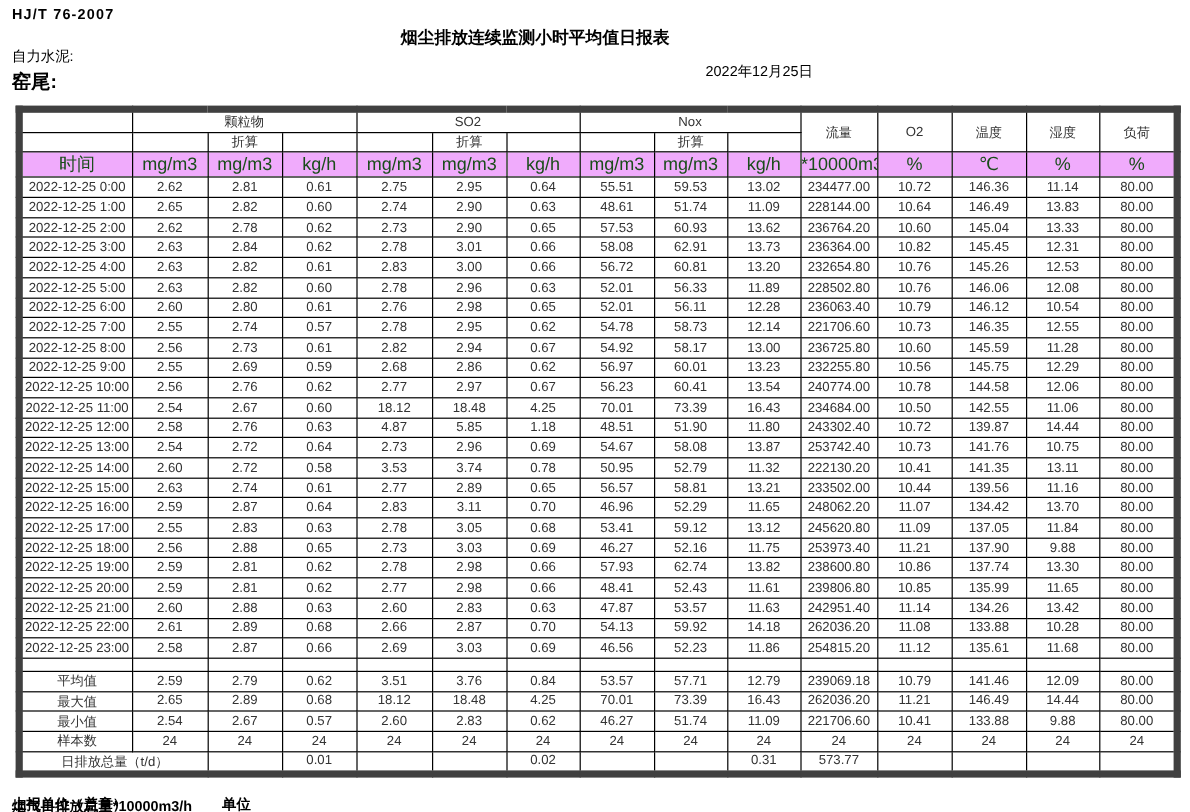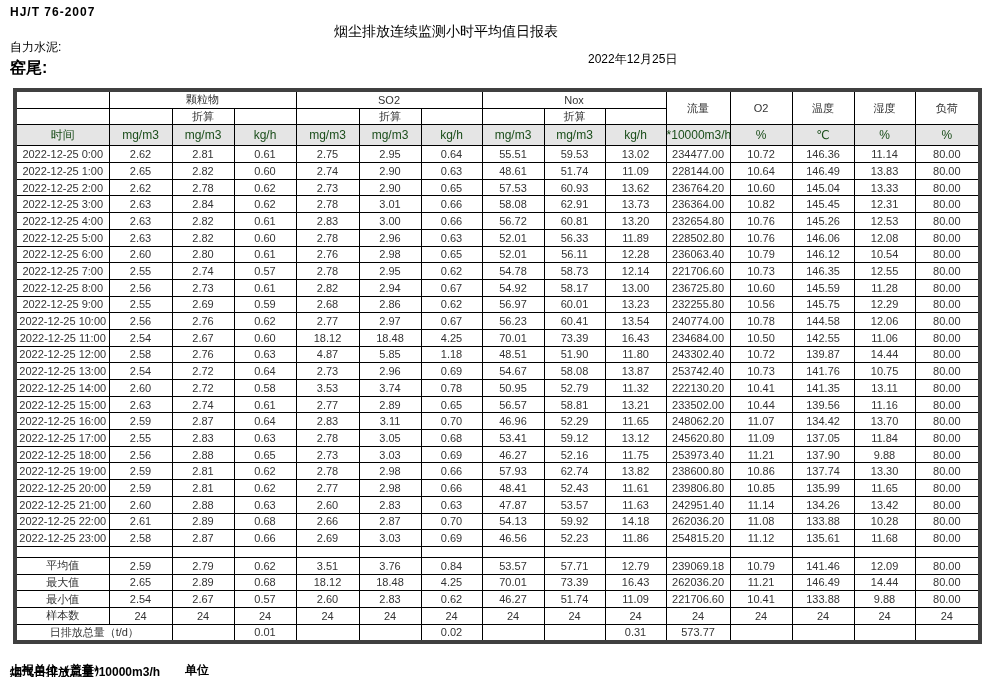--- a/index.html
+++ b/index.html
@@ -1,25 +1,25 @@
 <!DOCTYPE html>
 <html><head>
 <meta charset="utf-8">
 <style>
   html,body{margin:0;padding:0;background:#fff;}
   body{width:992px;height:677px;position:relative;font-family:"Liberation Sans","DejaVu Sans",sans-serif;color:#000;}
   .std{position:absolute;left:10px;top:5px;font-weight:bold;font-size:12px;letter-spacing:1px;text-align:center;}
-  .title{position:absolute;left:0;top:23px;width:892px;text-align:center;font-weight:normal;font-size:14px;}
+  .title{position:absolute;left:0;top:23px;width:892px;text-align:center;font-weight:bold;font-size:14px;}
   .company{position:absolute;left:10px;top:39px;font-weight:normal;font-size:12px;}
   .kiln{position:absolute;left:10px;top:58px;font-weight:bold;font-size:16px;}
   .date{position:absolute;left:588px;top:51px;font-size:12px;}
-  table.grid{position:absolute;left:13px;top:88px;width:965px;border-collapse:collapse;table-layout:fixed;border:4px solid #404040;}
+  table.grid{position:absolute;left:13px;top:88px;width:965px;border-collapse:collapse;table-layout:fixed;border:6px solid #404040;}
   table.grid td{border:1px solid #000;text-align:center;vertical-align:middle;font-size:11px;color:#333;height:15.7px;padding:0;white-space:nowrap;overflow:hidden;}
   thead td{color:#000;font-size:12px;height:14px;}
-  tr.units td{background:#e5e5e5;color:#1a4d1a;height:20px;font-size:12px;}
+  tr.units td{background:#f0abfc;color:#1a4d1a;height:20px;font-size:15px;}
   tr.spacer td{height:10px;}
   td.sum-label{color:#333;}
   td.dt-label{text-align:left;padding-left:2px;color:#333;}
   .foot1{position:absolute;left:10px;top:664px;font-size:12px;font-weight:bold;}
   .foot2{position:absolute;left:10px;top:662px;font-size:12px;font-weight:bold;}
   .foot3{position:absolute;left:185px;top:662px;font-size:12px;font-weight:bold;}
 </style>
 </head>
 <body>
 

